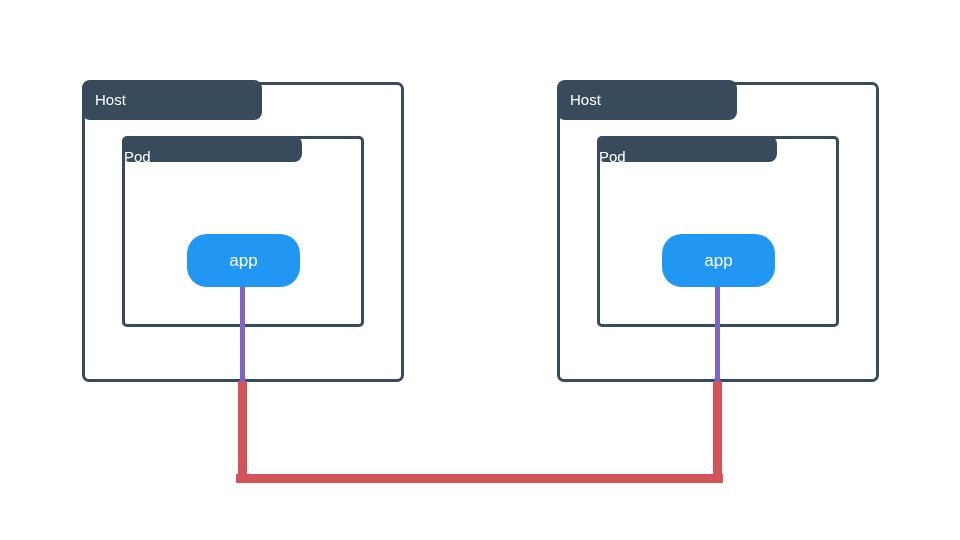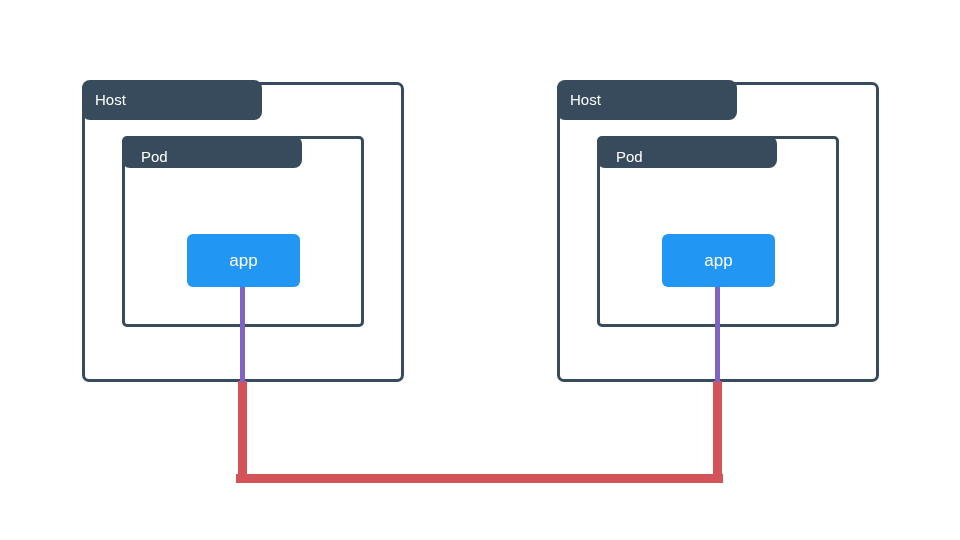--- a/index.html
+++ b/index.html
@@ -36,30 +36,30 @@
     white-space: nowrap;
     overflow: hidden;
   }
   .host-tab {
     width: 180px; height: 40px; top: 80px;
     border-radius: 8px;
     font-size: 15px; line-height: 40px;
     padding-left: 13px;
   }
   .pod-tab {
-    width: 180px; height: 32px; top: 136px;
+    width: 180px; height: 26px; top: 136px;
     border-radius: 8px;
     font-size: 15px; line-height: 42px;
-    padding-left: 19px;
+    padding-left: 2px;
   }
   
   .app-node {
     width: 113px; height: 53px; top: 234px;
     background: var(--app-fill, #2196f3);
-    border-radius: 6px;
+    border-radius: 20px;
     color: var(--label-text, #ffffff);
     font-size: 17px;
     display: flex; align-items: center; justify-content: center;
     z-index: 3;
   }
   
   .conn-purple {
     width: 5px; height: 95px; top: 287px;
     background: var(--connector-app, #7e64c6);
     z-index: 6;

